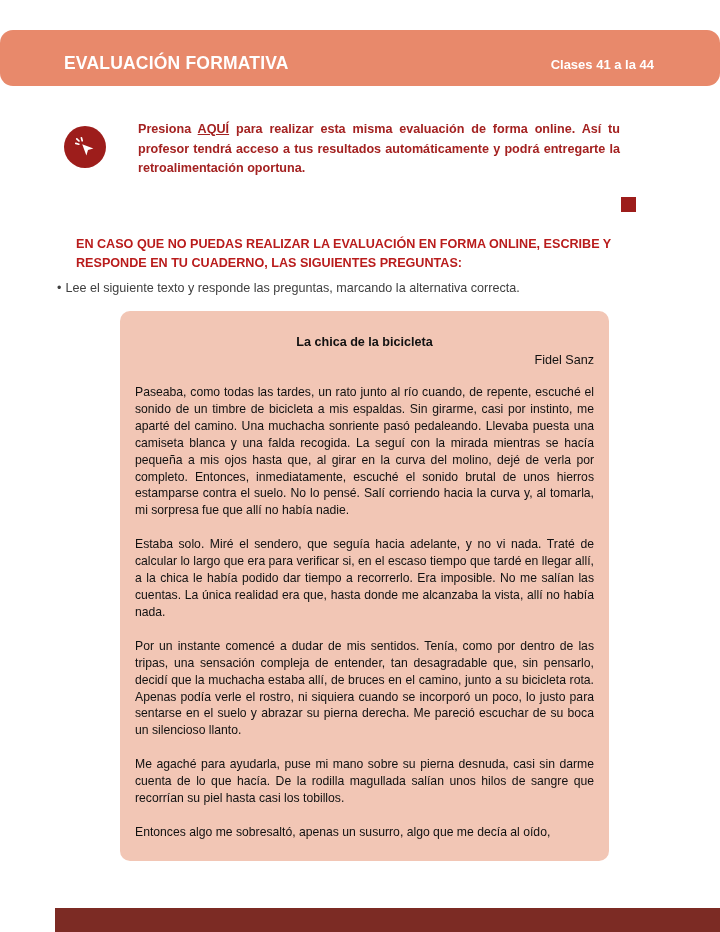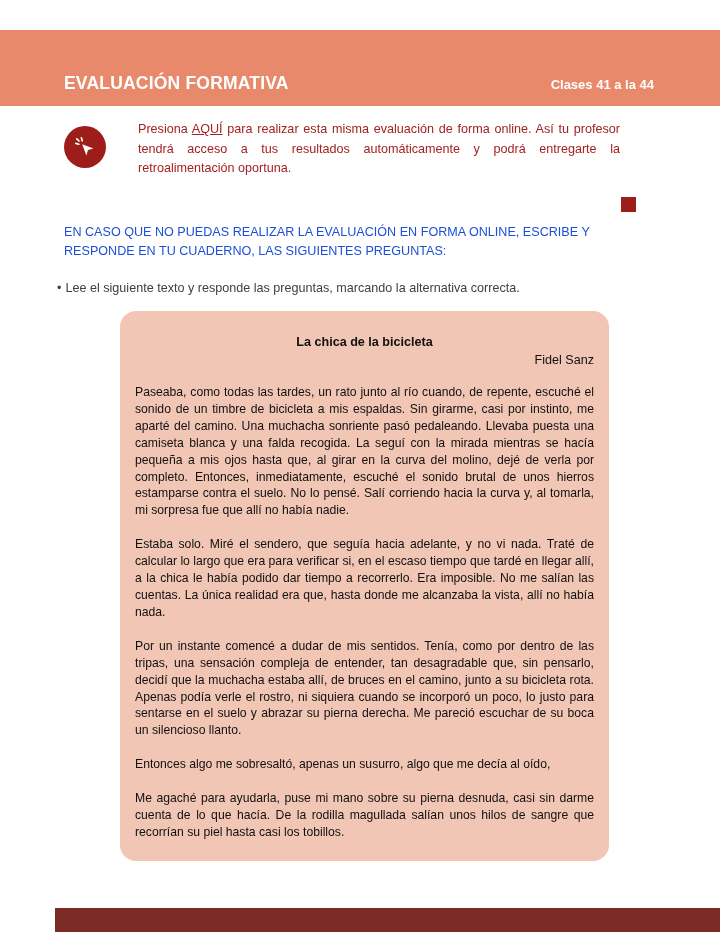--- a/index.html
+++ b/index.html
@@ -10,27 +10,28 @@
     font-family: "Liberation Sans", sans-serif;
     position: relative;
     overflow: hidden;
   }
   .page { position: absolute; inset: 0; }
 
   
   .header-band {
     position: absolute;
     left: 0; top: 30px;
-    width: 720px; height: 76px;
+    width: 720px; height: 56px;
     background: #E8896B;
     box-sizing: border-box;
     display: flex;
     justify-content: space-between;
     align-items: flex-end;
     padding: 11px 66px 12px 64px;
+    border-radius: 13px;
   }
   .header-titles { display: flex; flex-direction: column; gap: 7px; }
   .header-title {
     color: #ffffff;
     font-weight: bold;
     font-size: 17.5px;
     letter-spacing: 0.2px;
     white-space: nowrap;
   }
   .classes-label {
@@ -54,21 +55,21 @@
     border-radius: 50%;
     background: #9D1D1B;
     display: flex; align-items: center; justify-content: center;
     flex: none;
     margin-top: 6px;
   }
   .notice-text {
     margin: 0;
     width: 482px;
     color: #A42221;
-    font-weight: normal;
+    font-weight: bold;
     font-size: 12.6px;
     line-height: 19.5px;
     text-align: justify;
   }
   .aqui-link {
     color: #A42221;
     text-decoration: underline;
     cursor: pointer;
   }
   .notice-marker {
@@ -76,23 +77,23 @@
     left: 621px; top: 197px;
     width: 15px; height: 15px;
     background: #9D1D1B;
   }
 
   
   .instructions {
     position: absolute;
     left: 64px; top: 223px;
     width: 596px;
-    margin: 0;
-    color: #1d4ed8;
-    font-weight: normal;
+    margin: 12px;
+    color: #b91c1c;
+    font-weight: bold;
     font-size: 12.6px;
     line-height: 19px;
   }
 
   
   .task-line {
     position: absolute;
     left: 57px; top: 280px;
     width: 610px;
     margin: 0;
@@ -102,21 +103,21 @@
   }
   .bullet-dot { margin-right: 4px; }
 
   
   .story-box {
     position: absolute;
     left: 120px; top: 311px;
     width: 489px;
     box-sizing: border-box;
     background: #F2C6B5;
-    border-radius: 16px;
+    border-radius: 10px;
     padding: 24px 15px 20px 15px;
     max-height: 578px;
     overflow: hidden;
   }
   .story-title {
     margin: 0;
     text-align: center;
     font-weight: bold;
     font-size: 12.6px;
     color: #111111;
@@ -173,19 +174,19 @@
   <p class="instructions">EN CASO QUE NO PUEDAS REALIZAR LA EVALUACIÓN EN FORMA ONLINE, ESCRIBE Y RESPONDE EN TU CUADERNO, LAS SIGUIENTES PREGUNTAS:</p>
 
   <p class="task-line"><span class="bullet-dot">•</span><span>Lee el siguiente texto y responde las preguntas, marcando la alternativa correcta.</span></p>
 
   <article class="story-box">
     <h3 class="story-title">La chica de la bicicleta</h3>
     <div class="story-author">Fidel Sanz</div>
     <p class="story-par">Paseaba, como todas las tardes, un rato junto al río cuando, de repente, escuché el sonido de un timbre de bicicleta a mis espaldas. Sin girarme, casi por instinto, me aparté del camino. Una muchacha sonriente pasó pedaleando. Llevaba puesta una camiseta blanca y una falda recogida. La seguí con la mirada mientras se hacía pequeña a mis ojos hasta que, al girar en la curva del molino, dejé de verla por completo. Entonces, inmediatamente, escuché el sonido brutal de unos hierros estamparse contra el suelo. No lo pensé. Salí corriendo hacia la curva y, al tomarla, mi sorpresa fue que allí no había nadie.</p>
     <p class="story-par">Estaba solo. Miré el sendero, que seguía hacia adelante, y no vi nada. Traté de calcular lo largo que era para verificar si, en el escaso tiempo que tardé en llegar allí, a la chica le había podido dar tiempo a recorrerlo. Era imposible. No me salían las cuentas. La única realidad era que, hasta donde me alcanzaba la vista, allí no había nada.</p>
     <p class="story-par">Por un instante comencé a dudar de mis sentidos. Tenía, como por dentro de las tripas, una sensación compleja de entender, tan desagradable que, sin pensarlo, decidí que la muchacha estaba allí, de bruces en el camino, junto a su bicicleta rota. Apenas podía verle el rostro, ni siquiera cuando se incorporó un poco, lo justo para sentarse en el suelo y abrazar su pierna derecha. Me pareció escuchar de su boca un silencioso llanto.</p>
+    <p class="story-par">Me agaché para ayudarla, puse mi mano sobre su pierna desnuda, casi sin darme cuenta de lo que hacía. De la rodilla magullada salían unos hilos de sangre que recorrían su piel hasta casi los tobillos.</p>
     <p class="story-par">Entonces algo me sobresaltó, apenas un susurro, algo que me decía al oído,</p>
-    <p class="story-par">Me agaché para ayudarla, puse mi mano sobre su pierna desnuda, casi sin darme cuenta de lo que hacía. De la rodilla magullada salían unos hilos de sangre que recorrían su piel hasta casi los tobillos.</p>
   </article>
 
   <footer class="footer-band"></footer>
 
 </div>
 
 </body></html>

